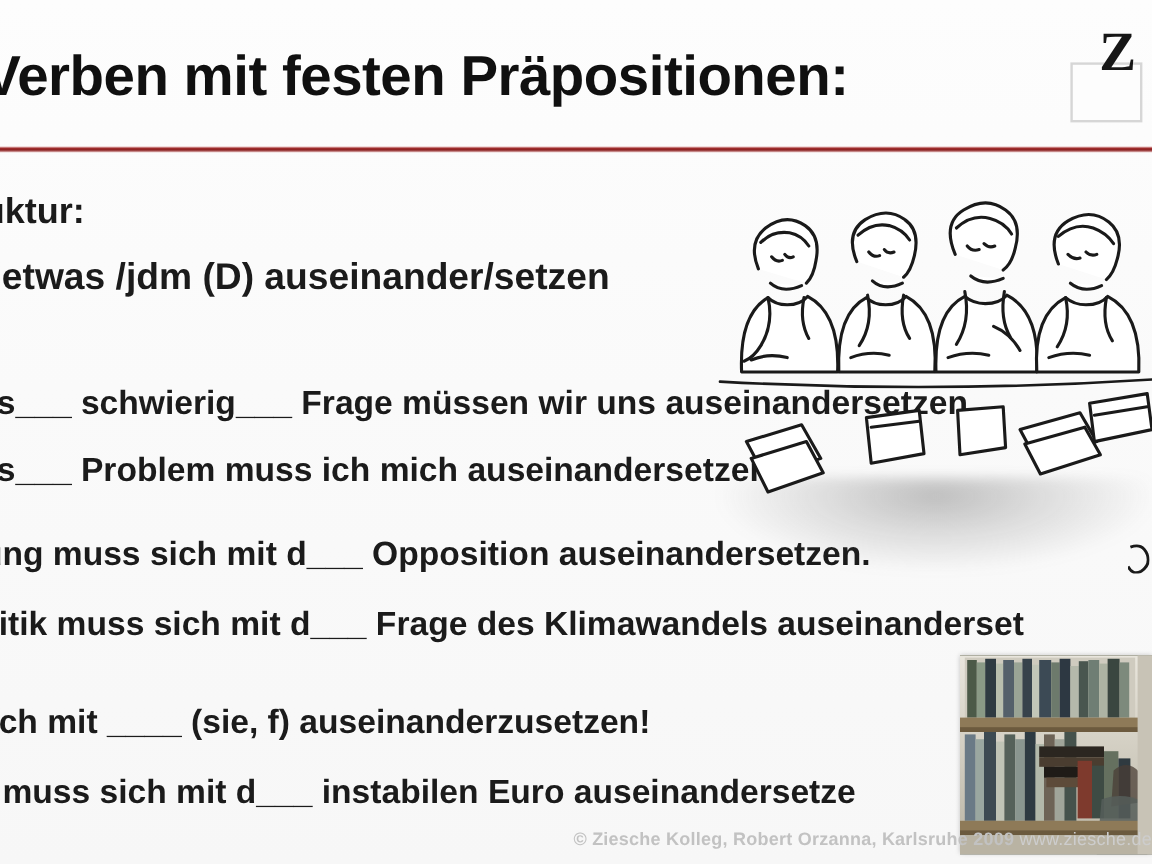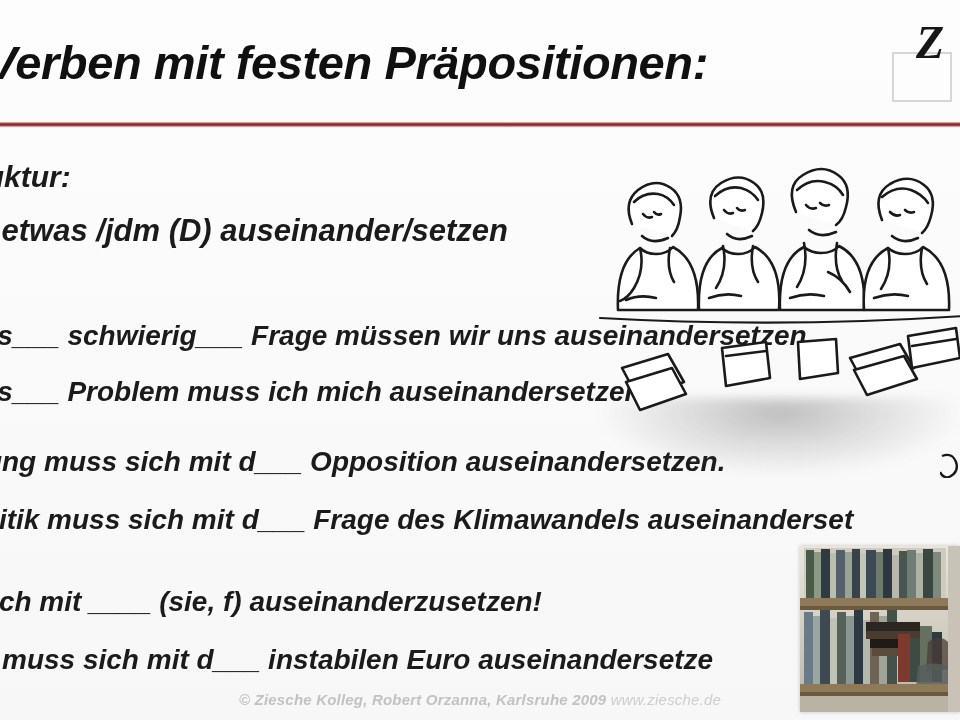--- a/index.html
+++ b/index.html
@@ -8,21 +8,20 @@
     background:#fcfcfc;
     font-family:"Liberation Sans", sans-serif;
     overflow:hidden;
     position:relative;
   }
   #slide{
     position:absolute;
     inset:0;
     background:linear-gradient(180deg,#fdfdfd 0%,#fafafa 45%,#f7f7f7 100%);
     overflow:hidden;
-    font-style:italic;
   }
 
   
   #title-row{
     position:absolute;
     left:-14px; top:26px;
     width:930px; height:72px;
     display:flex; align-items:center;
   }
   #slide-title{
@@ -115,21 +114,21 @@
     box-shadow:0 0 4px rgba(0,0,0,.22);
     background:#6a6b58;
   }
   #pip-video .shelf-wrap{ position:absolute; inset:0; }
   #pip-video svg{ display:block; width:100%; height:100%; }
 
   
   #footer{
     position:absolute;
     left:0; right:0; bottom:12px;
-    text-align:center;
+    text-align:right;
     color:#c2c2c2;
     font-size:15px;
     font-weight:700;
     letter-spacing:.2px;
     white-space:nowrap;
   }
   #footer .url{ color:#cdcdcd; font-weight:400; }
 </style>
 </head>
 <body>

